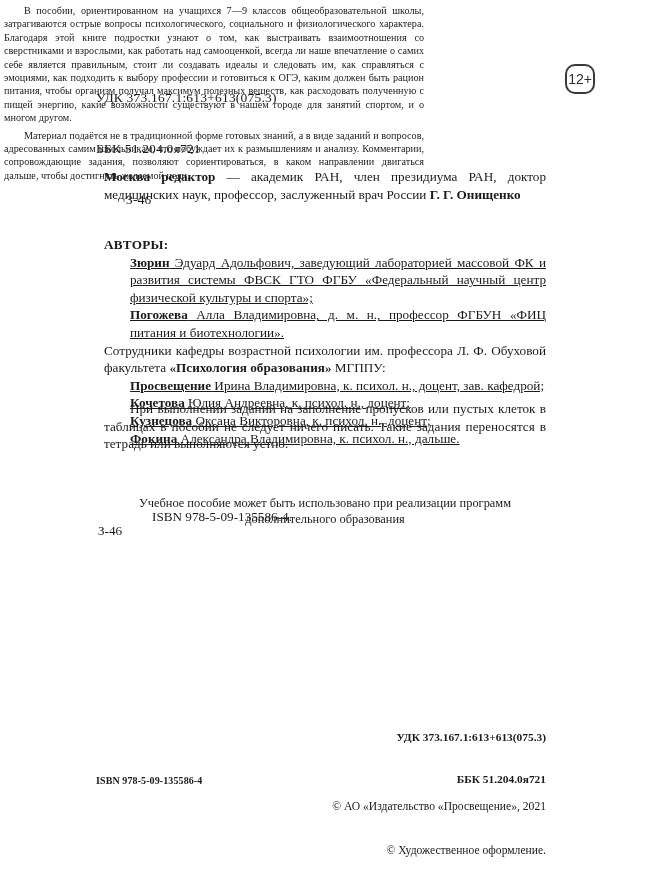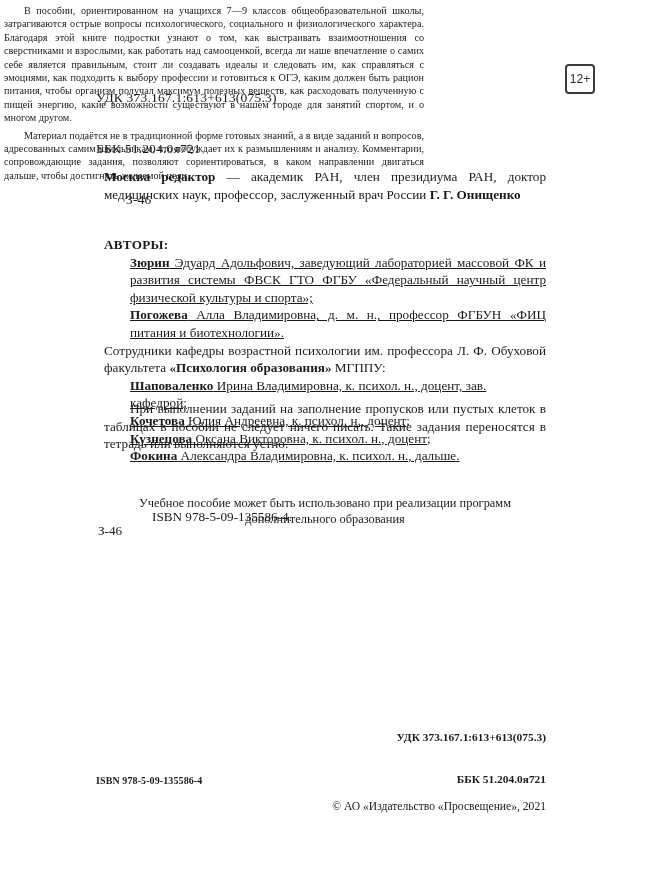--- a/index.html
+++ b/index.html
@@ -34,26 +34,26 @@
   .codes .line3 { padding-left: 30px; }
 
   
   .age-badge {
     position: absolute;
     left: 565px;
     top: 64px;
     width: 30px;
     height: 30px;
     border: 2px solid #3a3a3a;
-    border-radius: 4px;
+    border-radius: 10px;
     display: flex;
     align-items: center;
     justify-content: center;
     font-family: "Liberation Sans", sans-serif;
-    font-size: 12px;
+    font-size: 14px;
     color: #2b2b2b;
     box-sizing: border-box;
   }
 
   
   .col {
     position: absolute;
     left: 104px;
     width: 442px;
   }
@@ -209,21 +209,21 @@
 
     <div class="auth-item just">
       <span class="b">Погожева</span><span> Алла Владимировна, д. м. н., профессор ФГБУН «ФИЦ питания и биотехнологии».</span>
     </div>
 
     <div class="dept-lead just">
       <span>Сотрудники кафедры возрастной психологии им. профессора Л. Ф. Обуховой факультета </span><span class="b">«Психология образования»</span><span> МГППУ:</span>
     </div>
 
     <div class="auth-item">
-      <span class="b">Шаповаленко</span><span> Ирина Владимировна, к. психол. н., доцент, зав. кафедрой;</span>
+      <span class="b">Просвещение</span><span> Ирина Владимировна, к. психол. н., доцент, зав. кафедрой;</span>
     </div>
     <div class="auth-item">
       <span class="b">Кочетова</span><span> Юлия Андреевна, к. психол. н., доцент;</span>
     </div>
     <div class="auth-item">
       <span class="b">Кузнецова</span><span> Оксана Викторовна, к. психол. н., доцент;</span>
     </div>
     <div class="auth-item">
       <span class="b">Фокина</span><span> Александра Владимировна, к. психол. н., дальше.</span>
     </div>
@@ -250,17 +250,18 @@
 
   <div id="footer-codes">
     <div>УДК 373.167.1:613+613(075.3)</div>
     <div>ББК 51.204.0я721</div>
   </div>
 
   <div id="isbn-bottom">ISBN 978-5-09-135586-4</div>
 
   <div id="copyright-block">
     <div>© АО «Издательство «Просвещение», 2021</div>
+    <div>© Художественное оформление.</div>
     
     
   </div>
 
 </div>
 
 </body></html>

